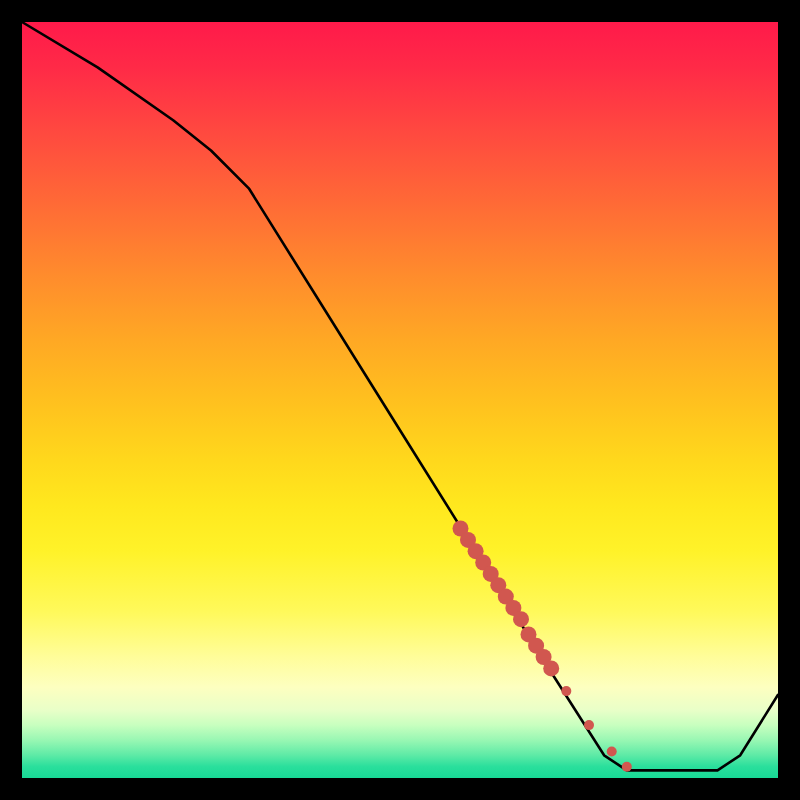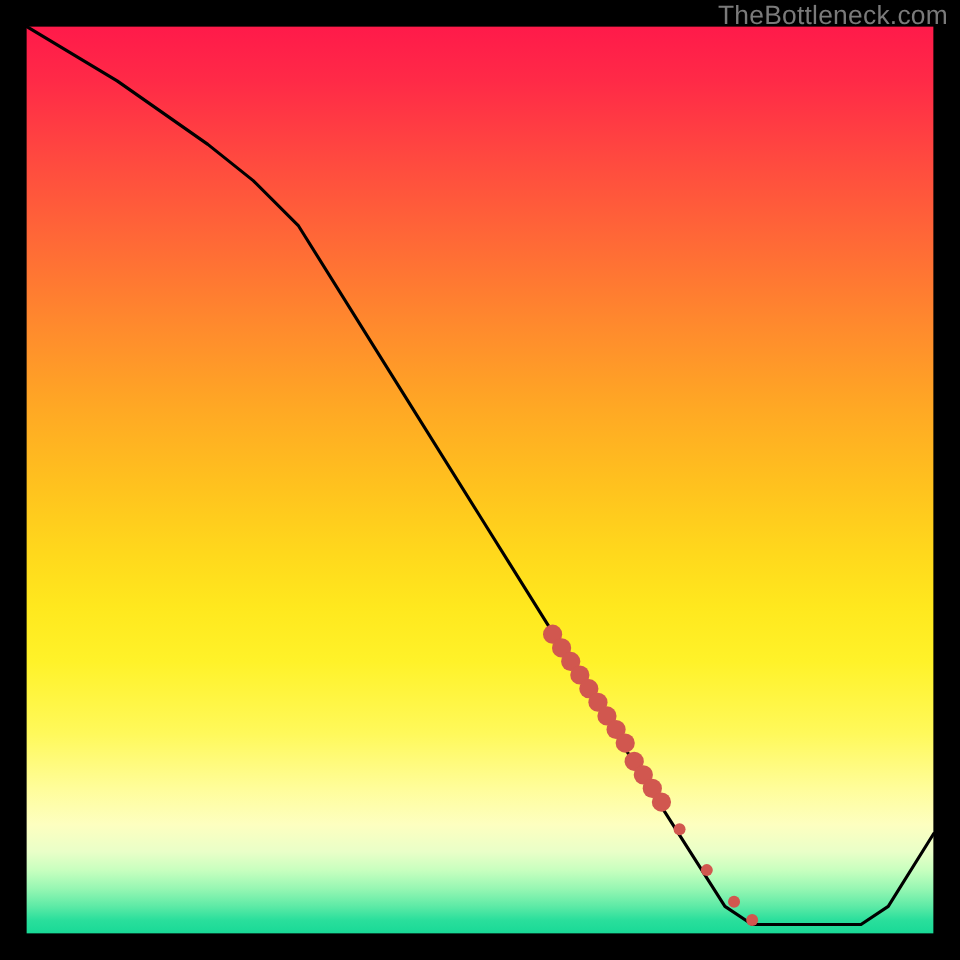--- a/index.html
+++ b/index.html
@@ -109,14 +109,13 @@
           <circle cx="544.3" cy="669.1" r="5" class="scatter-dot"></circle>
           <circle cx="567.0" cy="703.1" r="5" class="scatter-dot"></circle>
           <circle cx="589.7" cy="729.5" r="5" class="scatter-dot"></circle>
           <circle cx="604.8" cy="744.7" r="5" class="scatter-dot"></circle>
         </g>
     </svg>
   </div>
 
   <div class="black-frame"></div>
 
-  <div class="attribution">TheBottleneck.com</div>
 </div>
 
 </body></html>

